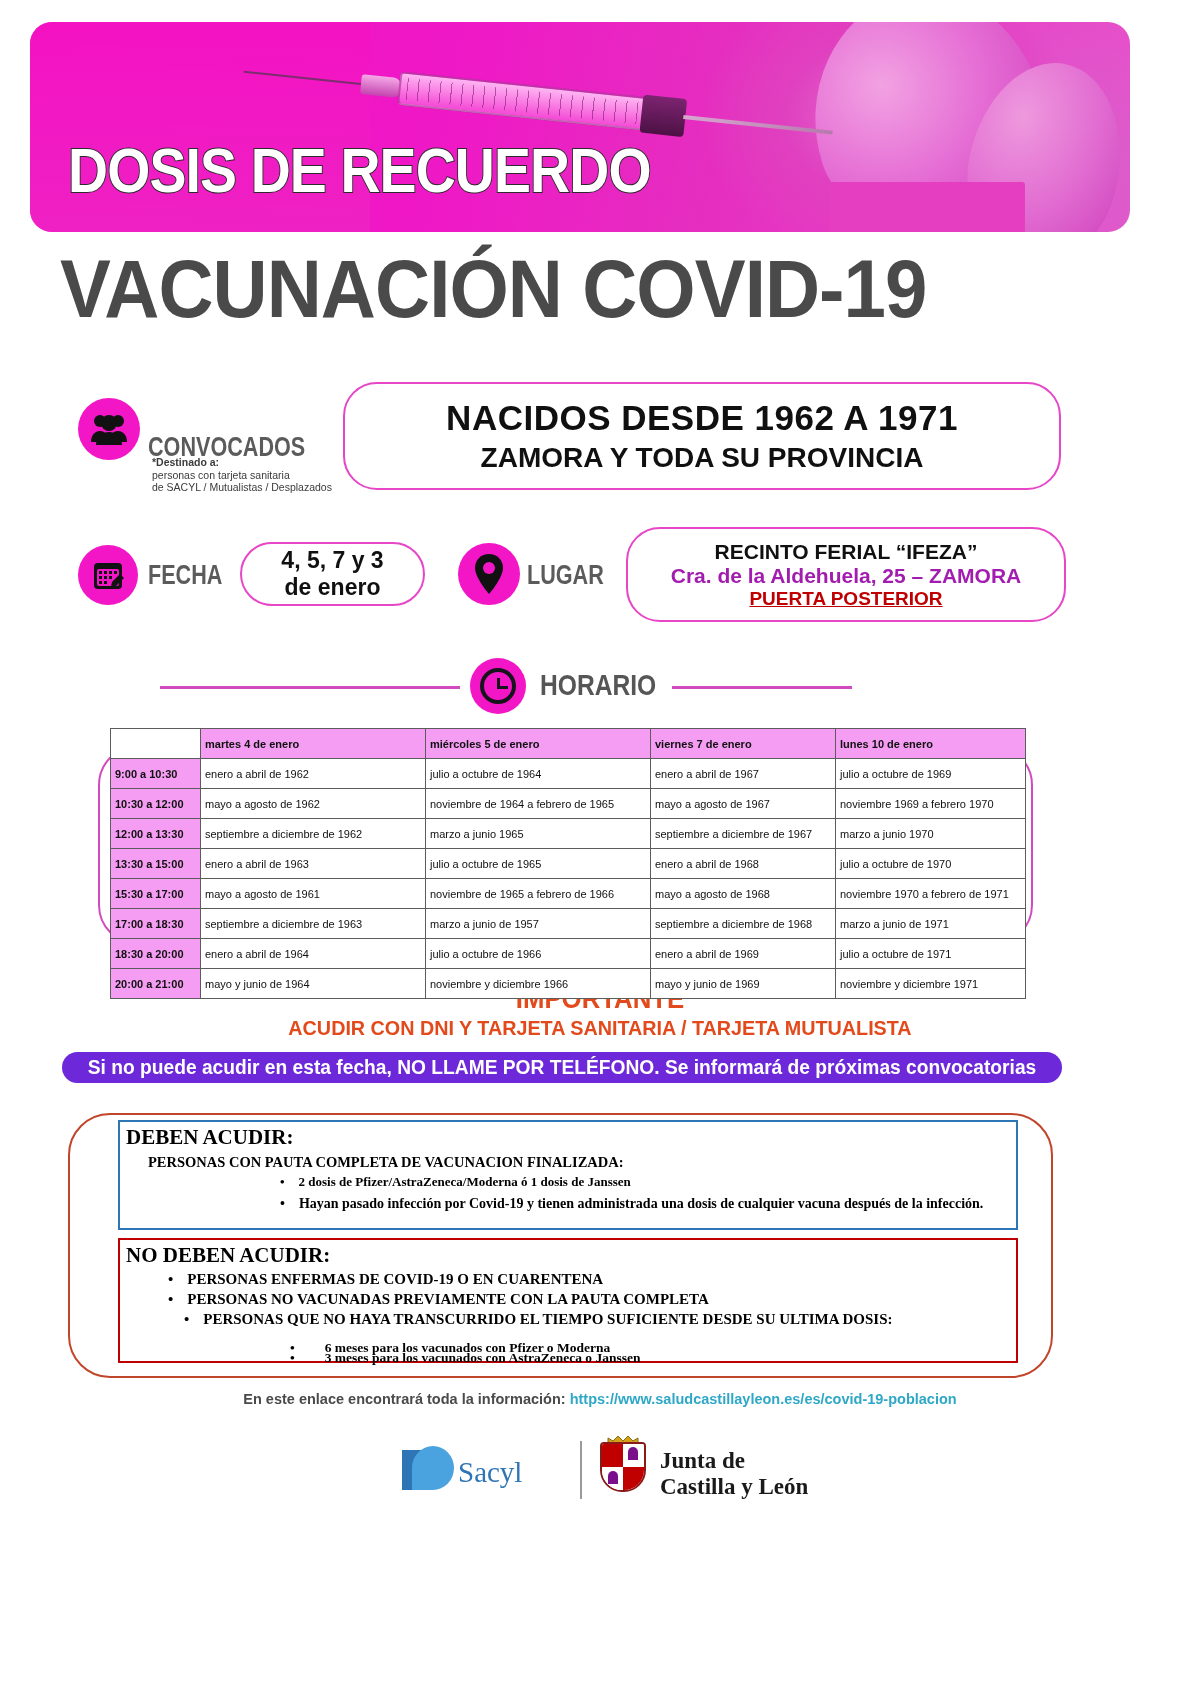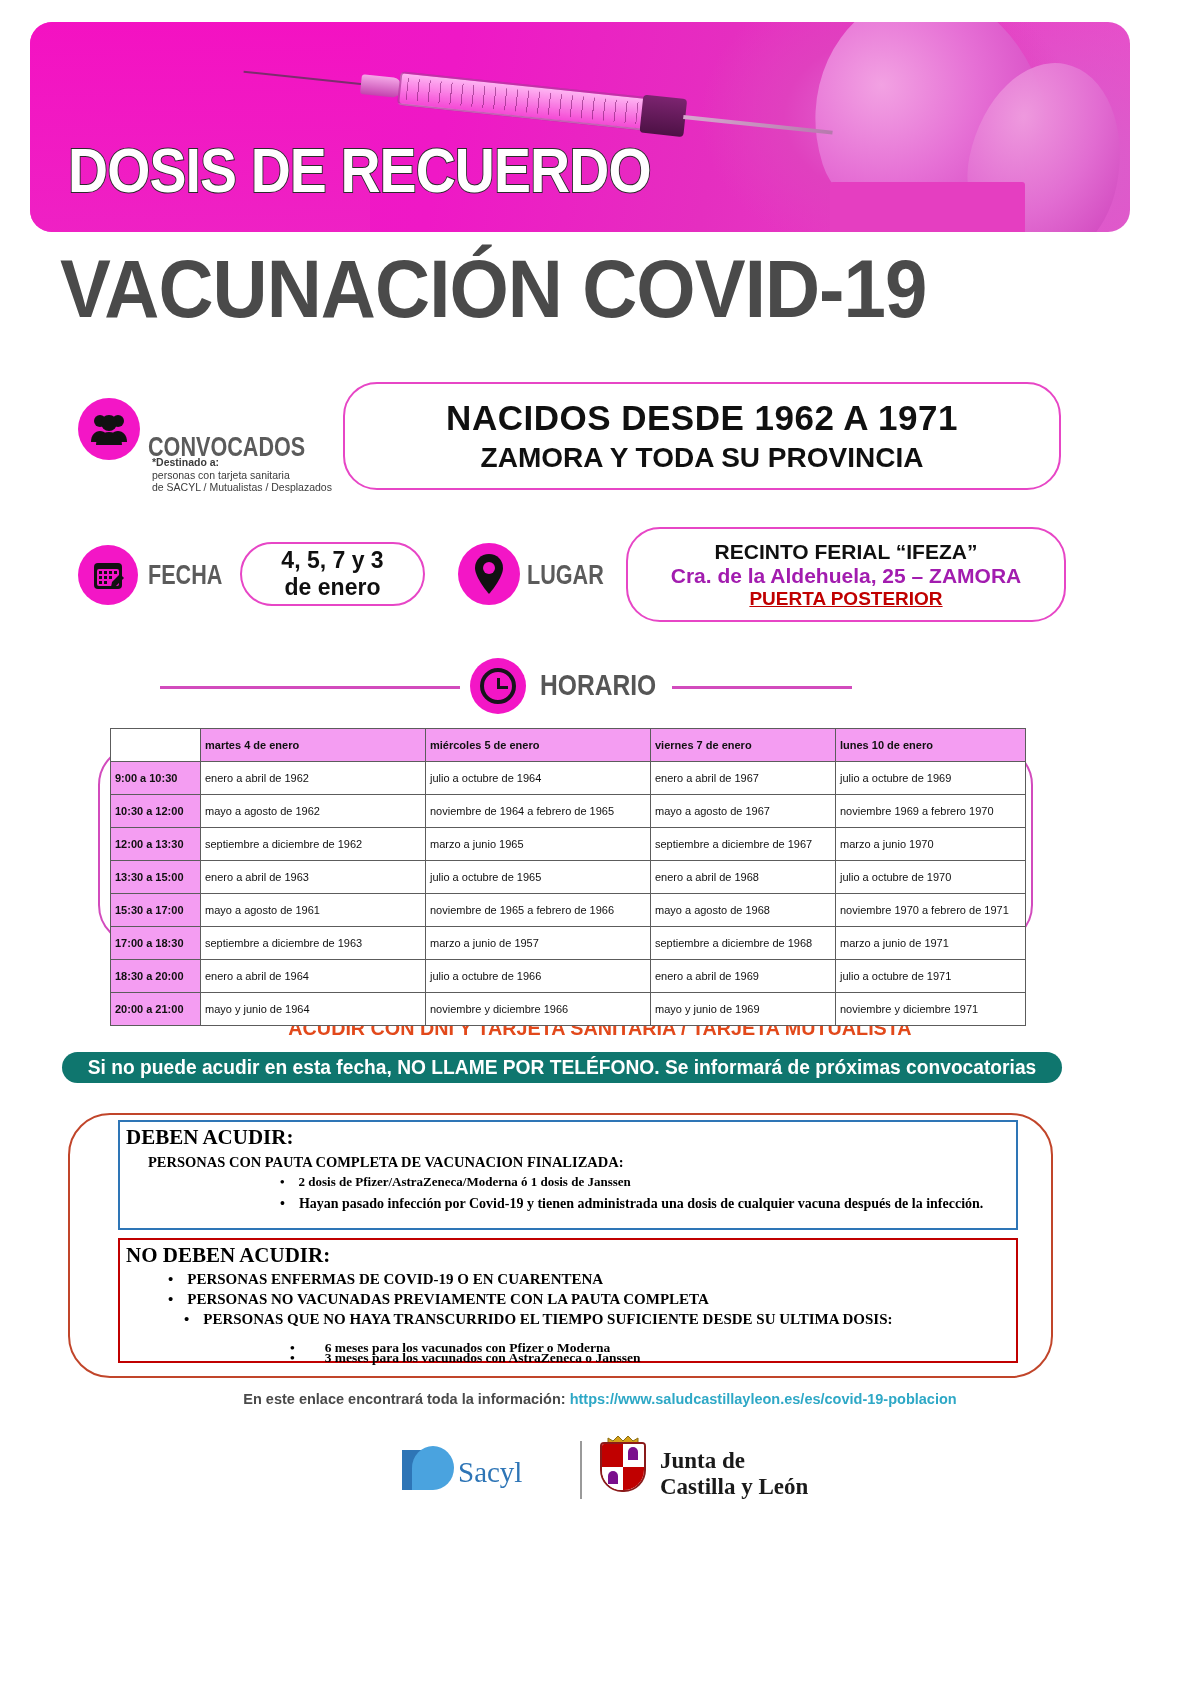--- a/index.html
+++ b/index.html
@@ -116,34 +116,34 @@
     position:absolute; left:540px; top:668px; font-weight:bold; font-size:30px;
     color:#565656; transform:scaleX(.82); transform-origin:left center; z-index:3;
   }
   .hline { position:absolute; height:3px; background:#d24bbd; top:686px; z-index:2; }
 
   table.sched {
     position:absolute; left:110px; top:728px;
     border-collapse:collapse; font-size:11px; color:#101010; z-index:4; background:#fff;
   }
   table.sched td, table.sched th {
-    border:1px solid #5c5c5c; padding:10px 4px; text-align:left;
+    border:1px solid #5c5c5c; padding:2px 4px; text-align:left;
     font-weight:normal; white-space:nowrap; height:30px; vertical-align:middle;
   }
   table.sched thead th { background:#f49df2; font-weight:bold; }
   table.sched thead th.blank { background:#ffffff; }
   table.sched tbody td.timecell { background:#f49df2; font-weight:bold; text-align:left; }
 
   
   .imp-title { position:absolute; width:1200px; text-align:center; top:983px;
                font-weight:bold; font-size:28px; color:#e2491b; transform:scaleX(.92); }
   .imp-sub   { position:absolute; width:1200px; text-align:center; top:1016px;
                font-weight:bold; font-size:21px; color:#e2491b; transform:scaleX(.94); }
   .imp-band  { position:absolute; left:62px; top:1052px; width:1000px; height:31px;
-               background:#0f766e; border-radius:16px; color:#fff;
+               background:#6d28d9; border-radius:16px; color:#fff;
                font-weight:bold; font-size:20px; display:flex;
                align-items:center; justify-content:center; }
   .imp-band span { transform:scaleX(.96); white-space:nowrap; }
 
   
   .acudir-outer {
     position:absolute; left:68px; top:1113px; width:985px; height:265px;
     border:2.5px solid #c1452a; border-radius:42px;
   }
   .box-blue { position:absolute; left:118px; top:1120px; width:900px; height:110px;

